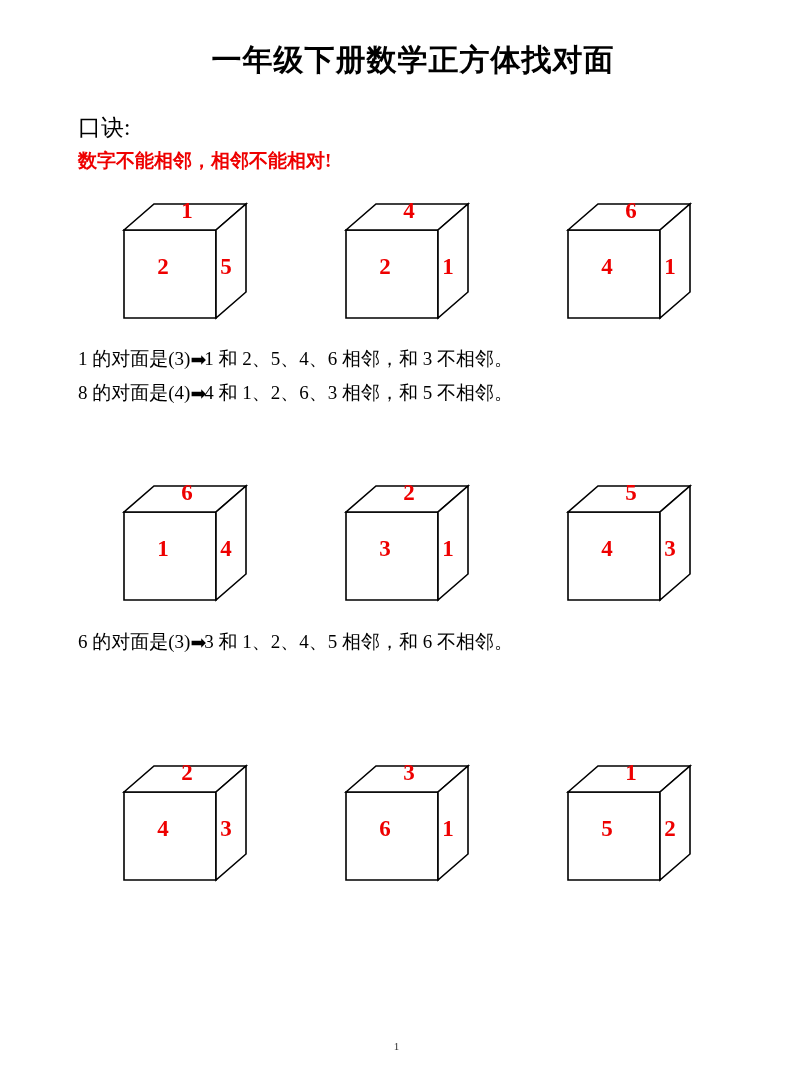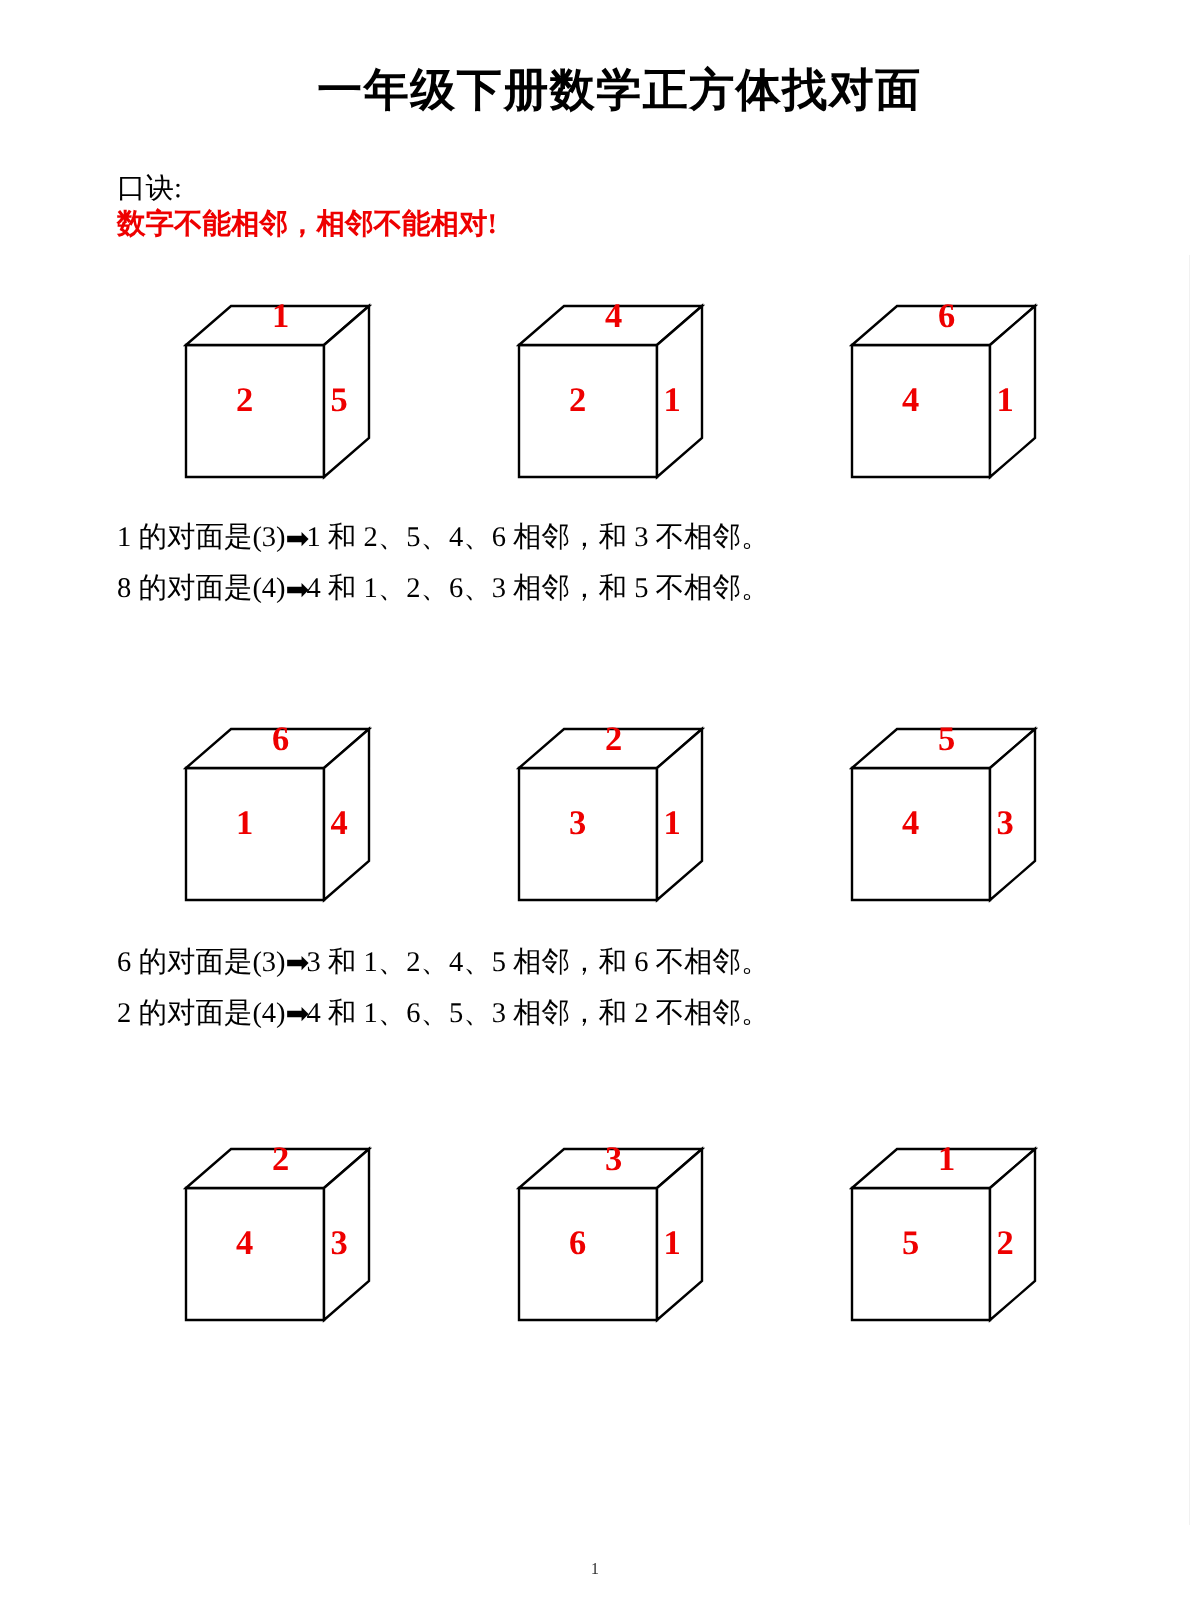--- a/index.html
+++ b/index.html
@@ -24,26 +24,26 @@
     font-size: 30px;
     letter-spacing: 1px;
     margin: 40px 0 0 0;
     color: #000;
     padding-left: 33px;
   }
   .kou {
     position: absolute;
     left: 78px;
     top: 112px;
-    font-size: 19px;
+    font-size: 23px;
   }
   .slogan {
     position: absolute;
     left: 78px;
-    top: 136px;
+    top: 148px;
     font-size: 19px;
     font-weight: bold;
     color: #ee0000;
     text-align: center;
   }
 
   .row {
     position: absolute;
     left: 0;
     width: 793px;
@@ -170,21 +170,20 @@
         <polygon points="98,34 128,8 128,96 98,122" fill="#ffffff" stroke="#000" stroke-width="1.6"></polygon>
       </svg>
       <span class="num top">5</span>
       <span class="num front">4</span>
       <span class="num side">3</span>
     </div>
   </div>
 
   <div class="lines" style="top:625px;">
     <span class="ln"><span>6 的对面是(3)</span><span class="arrow">➡</span><span>3 和 1、2、4、5 相邻，和 6 不相邻。</span></span>
-    <span class="ln"><span>2 的对面是(4)</span><span class="arrow">➡</span><span>4 和 1、6、5、3 相邻，和 2 不相邻。</span></span>
   </div>
 
   <div class="row" style="top:758px;">
     <div class="cube-wrap" style="left:118px;">
       <svg class="cube-svg" width="170" height="130" viewBox="0 0 170 130">
         <polygon points="6,34 98,34 98,122 6,122" fill="#ffffff" stroke="#000" stroke-width="1.6"></polygon>
         <polygon points="6,34 36,8 128,8 98,34" fill="#ffffff" stroke="#000" stroke-width="1.6"></polygon>
         <polygon points="98,34 128,8 128,96 98,122" fill="#ffffff" stroke="#000" stroke-width="1.6"></polygon>
       </svg>
       <span class="num top">2</span>

